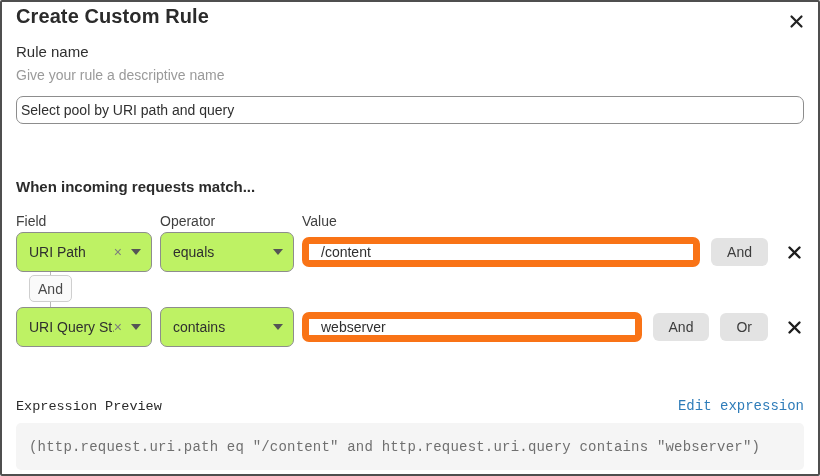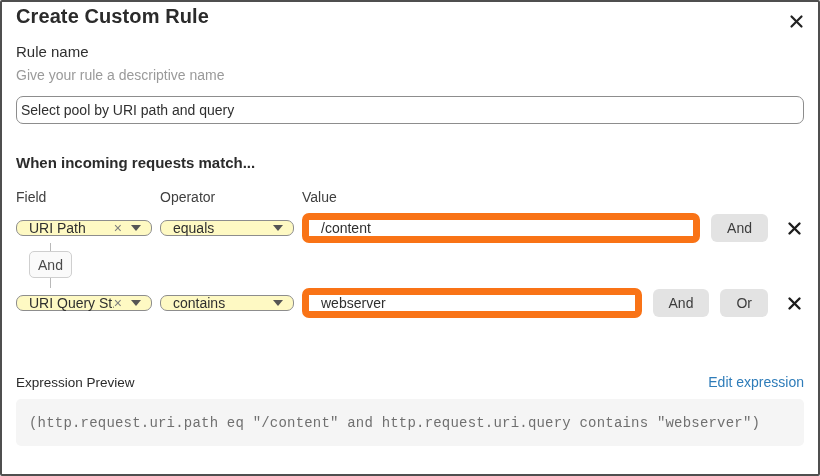--- a/index.html
+++ b/index.html
@@ -33,32 +33,32 @@
   .text-input {
     display: block; width: 100%; height: 28px;
     margin-top: 13px;
     border: 1px solid #8d8d8d; border-radius: 7px;
     padding: 0 4px; font-size: 14px; color: #2f2f2f;
     font-family: "Liberation Sans", sans-serif;
     background: #fff; outline: none;
   }
 
   
-  .match-heading { margin-top: 30px; font-size: 15px; font-weight: 700; color: #2b2b2b; }
+  .match-heading { margin-top: 54px; font-size: 15px; font-weight: 700; color: #2b2b2b; }
   .col-labels { display: flex; gap: 8px; margin-top: 18px; font-size: 14px; color: #3f3f3f; }
   .col-labels .c1 { width: 136px; }
   .col-labels .c2 { width: 134px; }
   .col-labels .c3 { flex: 1; }
 
   .cond-row { display: flex; gap: 8px; margin-top: 8px; align-items: center; height: 30px; }
 
   .select-box {
     display: flex; align-items: center;
-    height: 16px; border: 1px solid #8d8d8d; border-radius: 7px;
-    background: #fef9c3; padding: 0 10px 0 12px;
+    height: 40px; border: 1px solid #8d8d8d; border-radius: 7px;
+    background: #bef264; padding: 0 10px 0 12px;
     font-size: 14px; color: #2f2f2f; cursor: pointer;
   }
   .select-box.field-w { width: 136px; }
   .select-box.op-w { width: 134px; }
   .select-box .sel-label { flex: 1; white-space: nowrap; overflow: hidden; }
   .sel-clear { color: #7d7d7d; font-size: 14px; line-height: 1; margin-right: 9px; cursor: pointer; }
   .caret-down {
     width: 0; height: 0;
     border-left: 5px solid transparent; border-right: 5px solid transparent;
     border-top: 6px solid #555; cursor: pointer;
@@ -89,21 +89,21 @@
   .conn-line.top { height: 8px; }
   .conn-line.bottom { height: 10px; }
   .conn-badge {
     width: 43px; height: 27px;
     border: 1px solid #cfcfcf; border-radius: 5px; background: #fafafa;
     display: flex; align-items: center; justify-content: center;
     font-size: 14px; color: #4a4a4a;
   }
 
   
-  .expr-header { display: flex; justify-content: space-between; align-items: baseline; margin-top: 56px; }
+  .expr-header { display: flex; justify-content: space-between; align-items: baseline; margin-top: 56px; font-family: Liberation Mono, monospace; }
   .expr-label { font-size: 13.5px; color: #2b2b2b; }
   .expr-link { font-size: 14px; color: #2e7cb9; text-decoration: none; cursor: pointer; }
   .code-block {
     margin-top: 9px; height: 47px;
     background: #f5f5f5; border-radius: 5px;
     display: flex; align-items: center; padding: 0 13px;
     font-family: "Liberation Mono", "DejaVu Sans Mono", monospace;
     font-size: 14px; color: #707070; letter-spacing: 0.2px;
     white-space: nowrap; overflow: hidden;
   }

